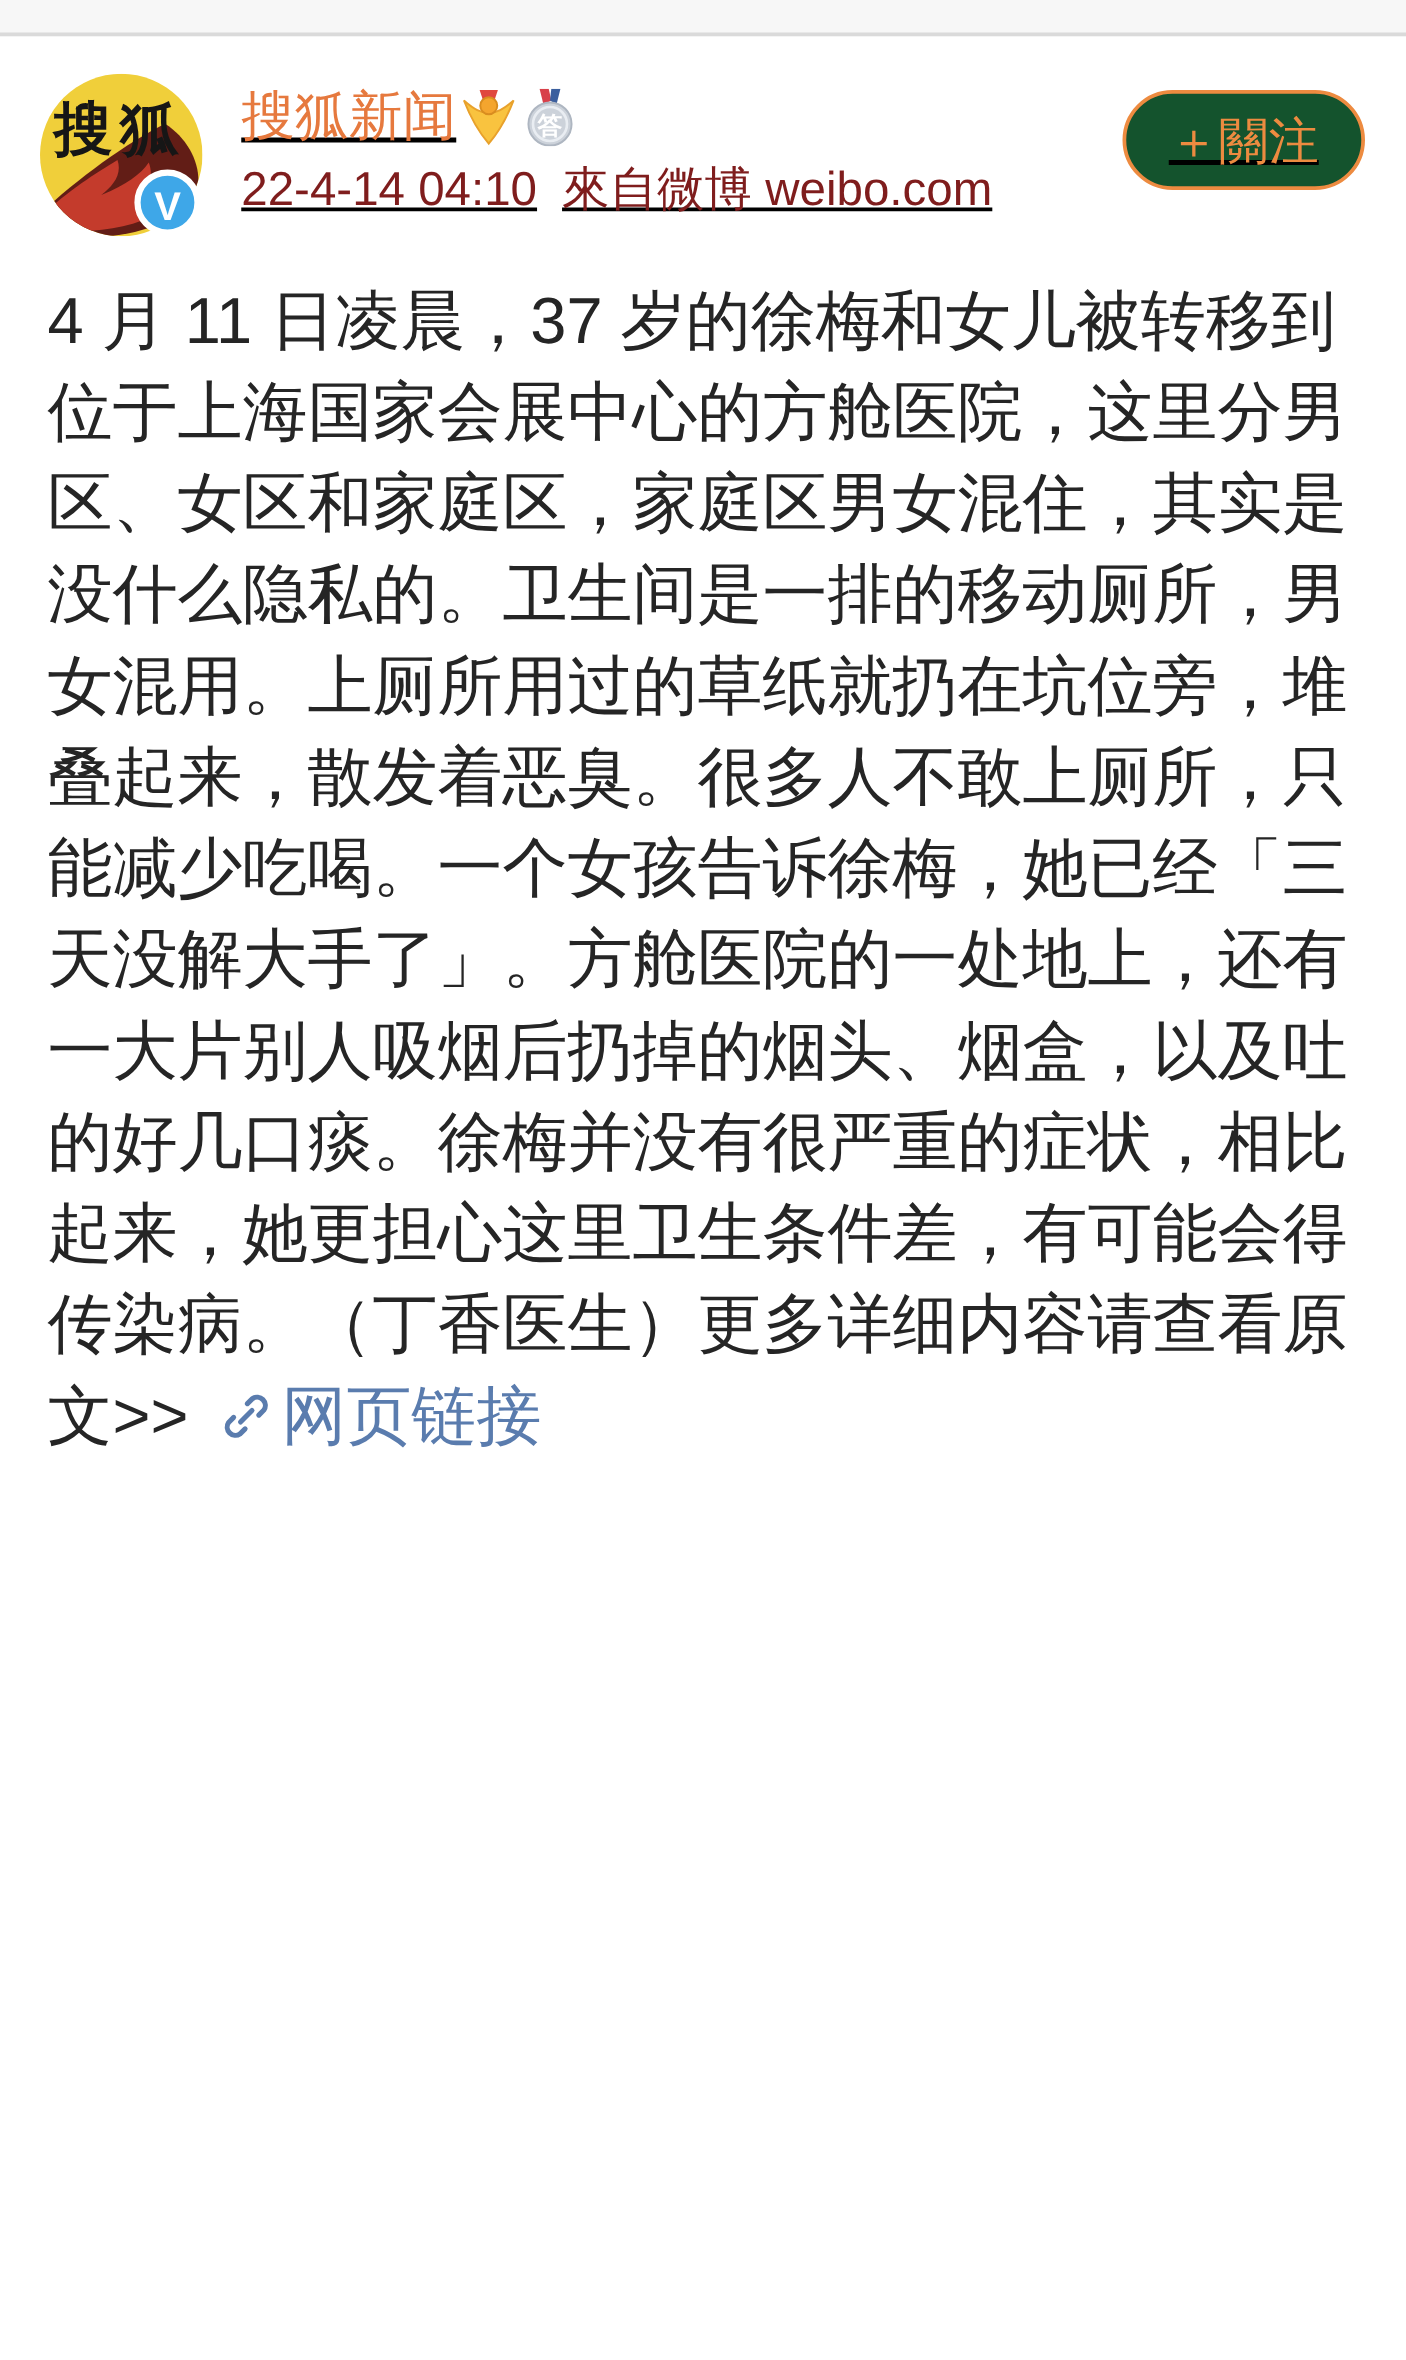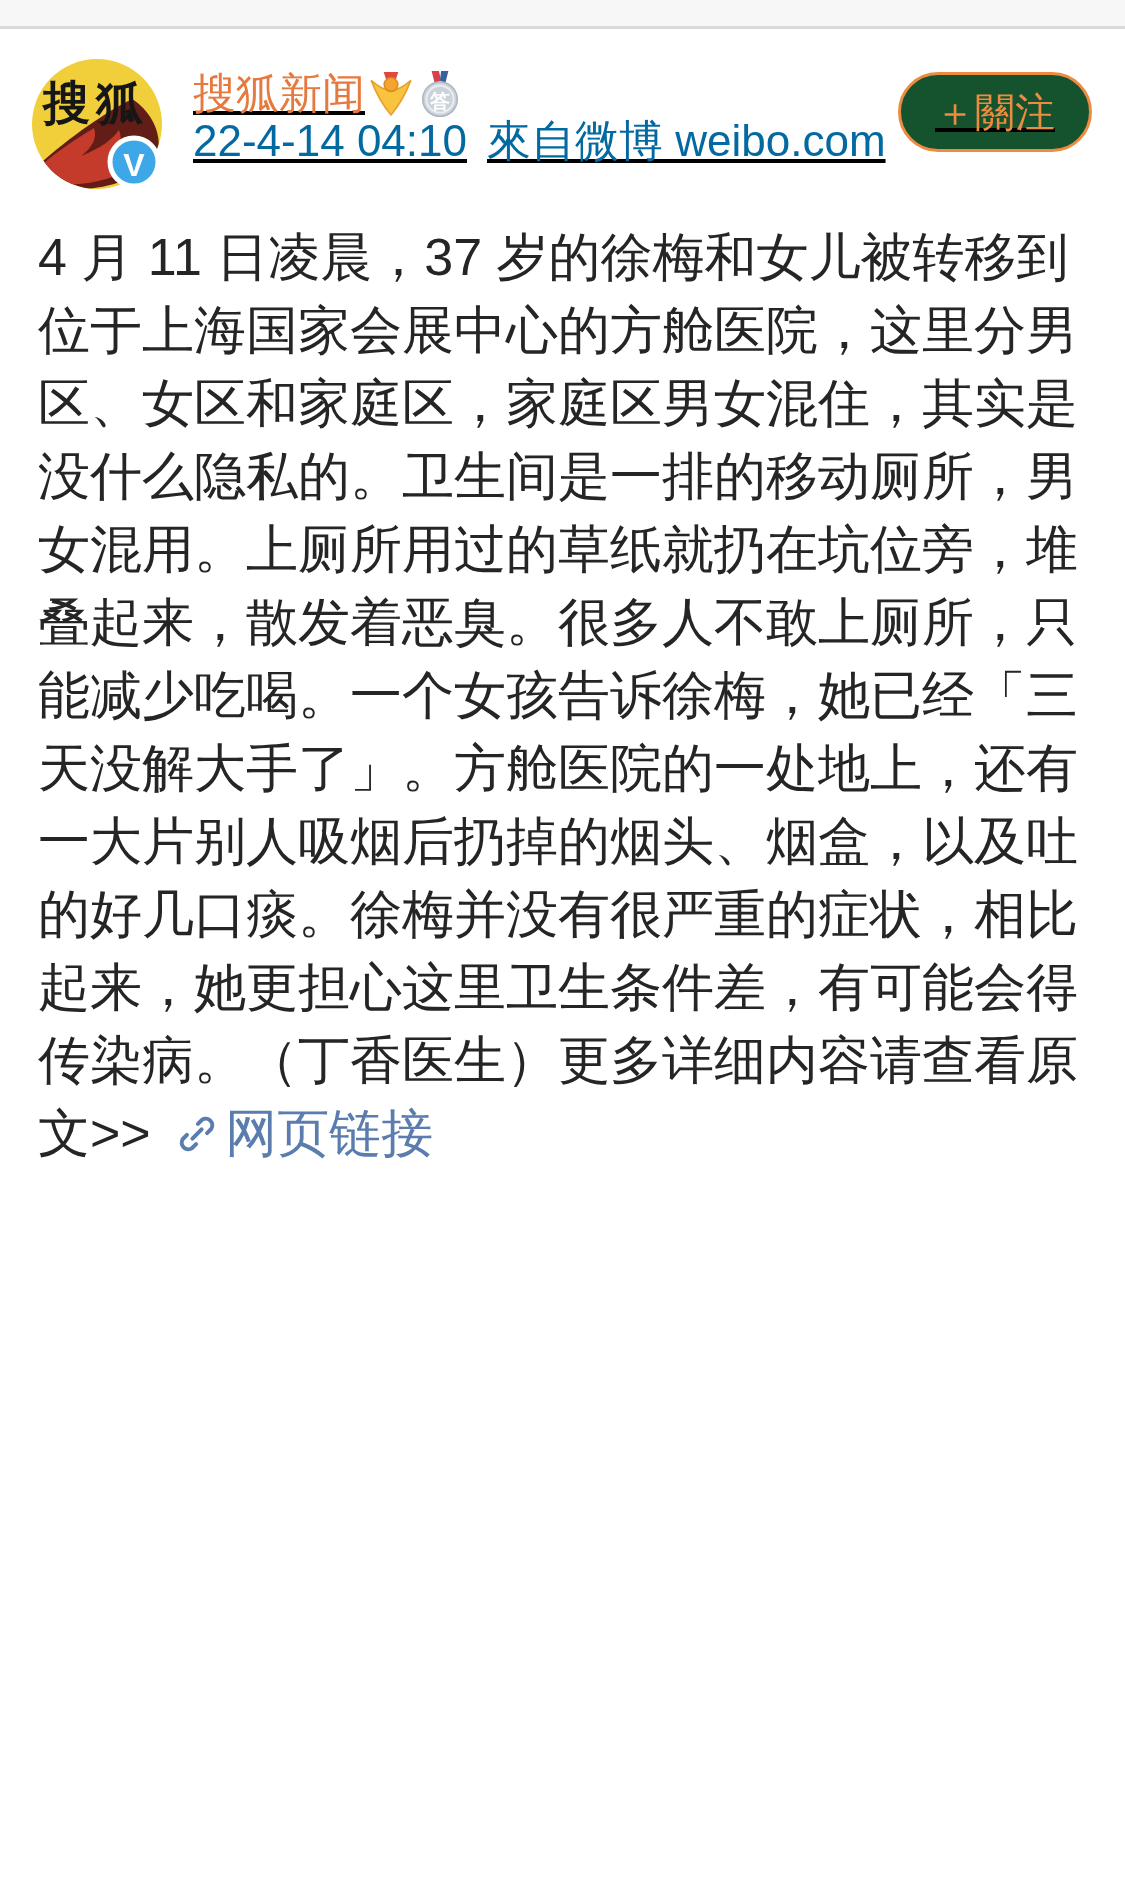--- a/index.html
+++ b/index.html
@@ -22,21 +22,21 @@
   .avatar-wrap svg { display: block; }
   .header-mid { flex: 1; min-width: 0; margin-left: 31px; padding-top: 12px; }
   .name-row { display: flex; align-items: flex-start; gap: 3px; }
   .username {
     color: #e6793e; font-size: 43px; line-height: 1.05;
     white-space: nowrap; cursor: pointer;
   }
   .badge-icon { width: 46px; height: 46px; flex: none; }
   .badge-icon svg { display: block; width: 100%; height: 100%; }
   .time-row {
-    color: #0369a1; font-size: 44px; line-height: 1.1;
+    margin-top: 15px; color: #7f1d1d; font-size: 38px; line-height: 1.1;
     white-space: nowrap;
   }
   .time-row .source { margin-left: 20px; }
   .follow-btn {
     flex: none; margin-top: 13px; margin-left: 20px;
     min-width: 186px; height: 80px; padding: 0 34px;
     border: 3px solid #ed8b40; border-radius: 46px;
     background: #14532d; color: #ed8b40;
     font-size: 40px; font-family: inherit;
     display: flex; align-items: center; justify-content: center;

